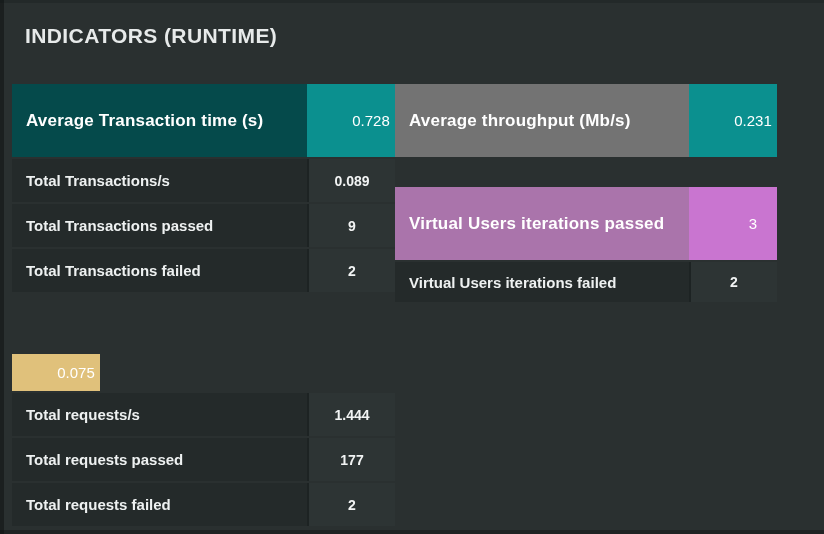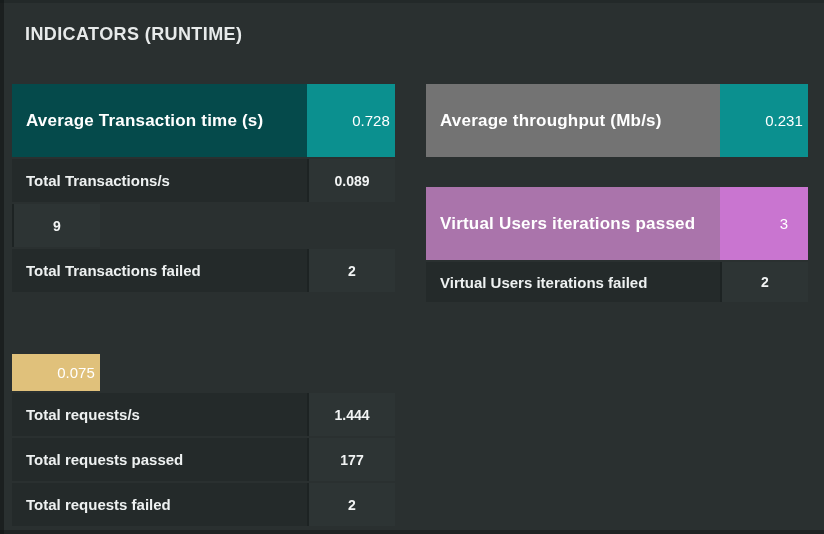--- a/index.html
+++ b/index.html
@@ -13,27 +13,27 @@
   body::after { 
     content: "";
     position: absolute; inset: 0;
     pointer-events: none;
     box-shadow: inset 4px 0 0 rgba(14,18,18,.55),
                 inset 0 -4px 0 rgba(14,18,18,.40),
                 inset 0 3px 0 rgba(14,18,18,.22);
   }
   .page-title {
     position: absolute; left: 25px; top: 24px;
-    font-size: 18px; font-weight: 600;
+    font-size: 21px; font-weight: 600;
     letter-spacing: .4px;
     color: #e7eaea;
   }
   .layout {
     position: absolute; left: 12px; top: 84px;
-    display: flex; gap: 31px; align-items: flex-start;
+    display: flex; align-items: flex-start;
   }
   .col { display: flex; flex-direction: column; }
   .col-left  { width: 383px; }
   .col-right { width: 382px; }
   .col-left  .card + .card { margin-top: 26px; }
   .col-right .card + .card { margin-top: 30px; }
 
   .card { width: 100%; }
   .card-header { display: flex; height: 73px; }
   .hd-label {
@@ -77,20 +77,21 @@
     <section class="card">
       <div class="card-header">
         <div class="hd-label" style="background: rgb(5, 74, 75);">Average Transaction time (s)</div>
         <div class="hd-value" style="background: rgb(11, 144, 143);">0.728</div>
       </div>
       <div class="card-row">
         <div class="row-label">Total Transactions/s</div>
         <div class="row-value">0.089</div>
       </div>
       <div class="card-row">
+        <div class="row-label">Total Transactions passed</div>
         <div class="row-value">9</div>
       </div>
       <div class="card-row">
         <div class="row-label">Total Transactions failed</div>
         <div class="row-value">2</div>
       </div>
     </section>
 
     <section class="card">
       <div class="card-header">

